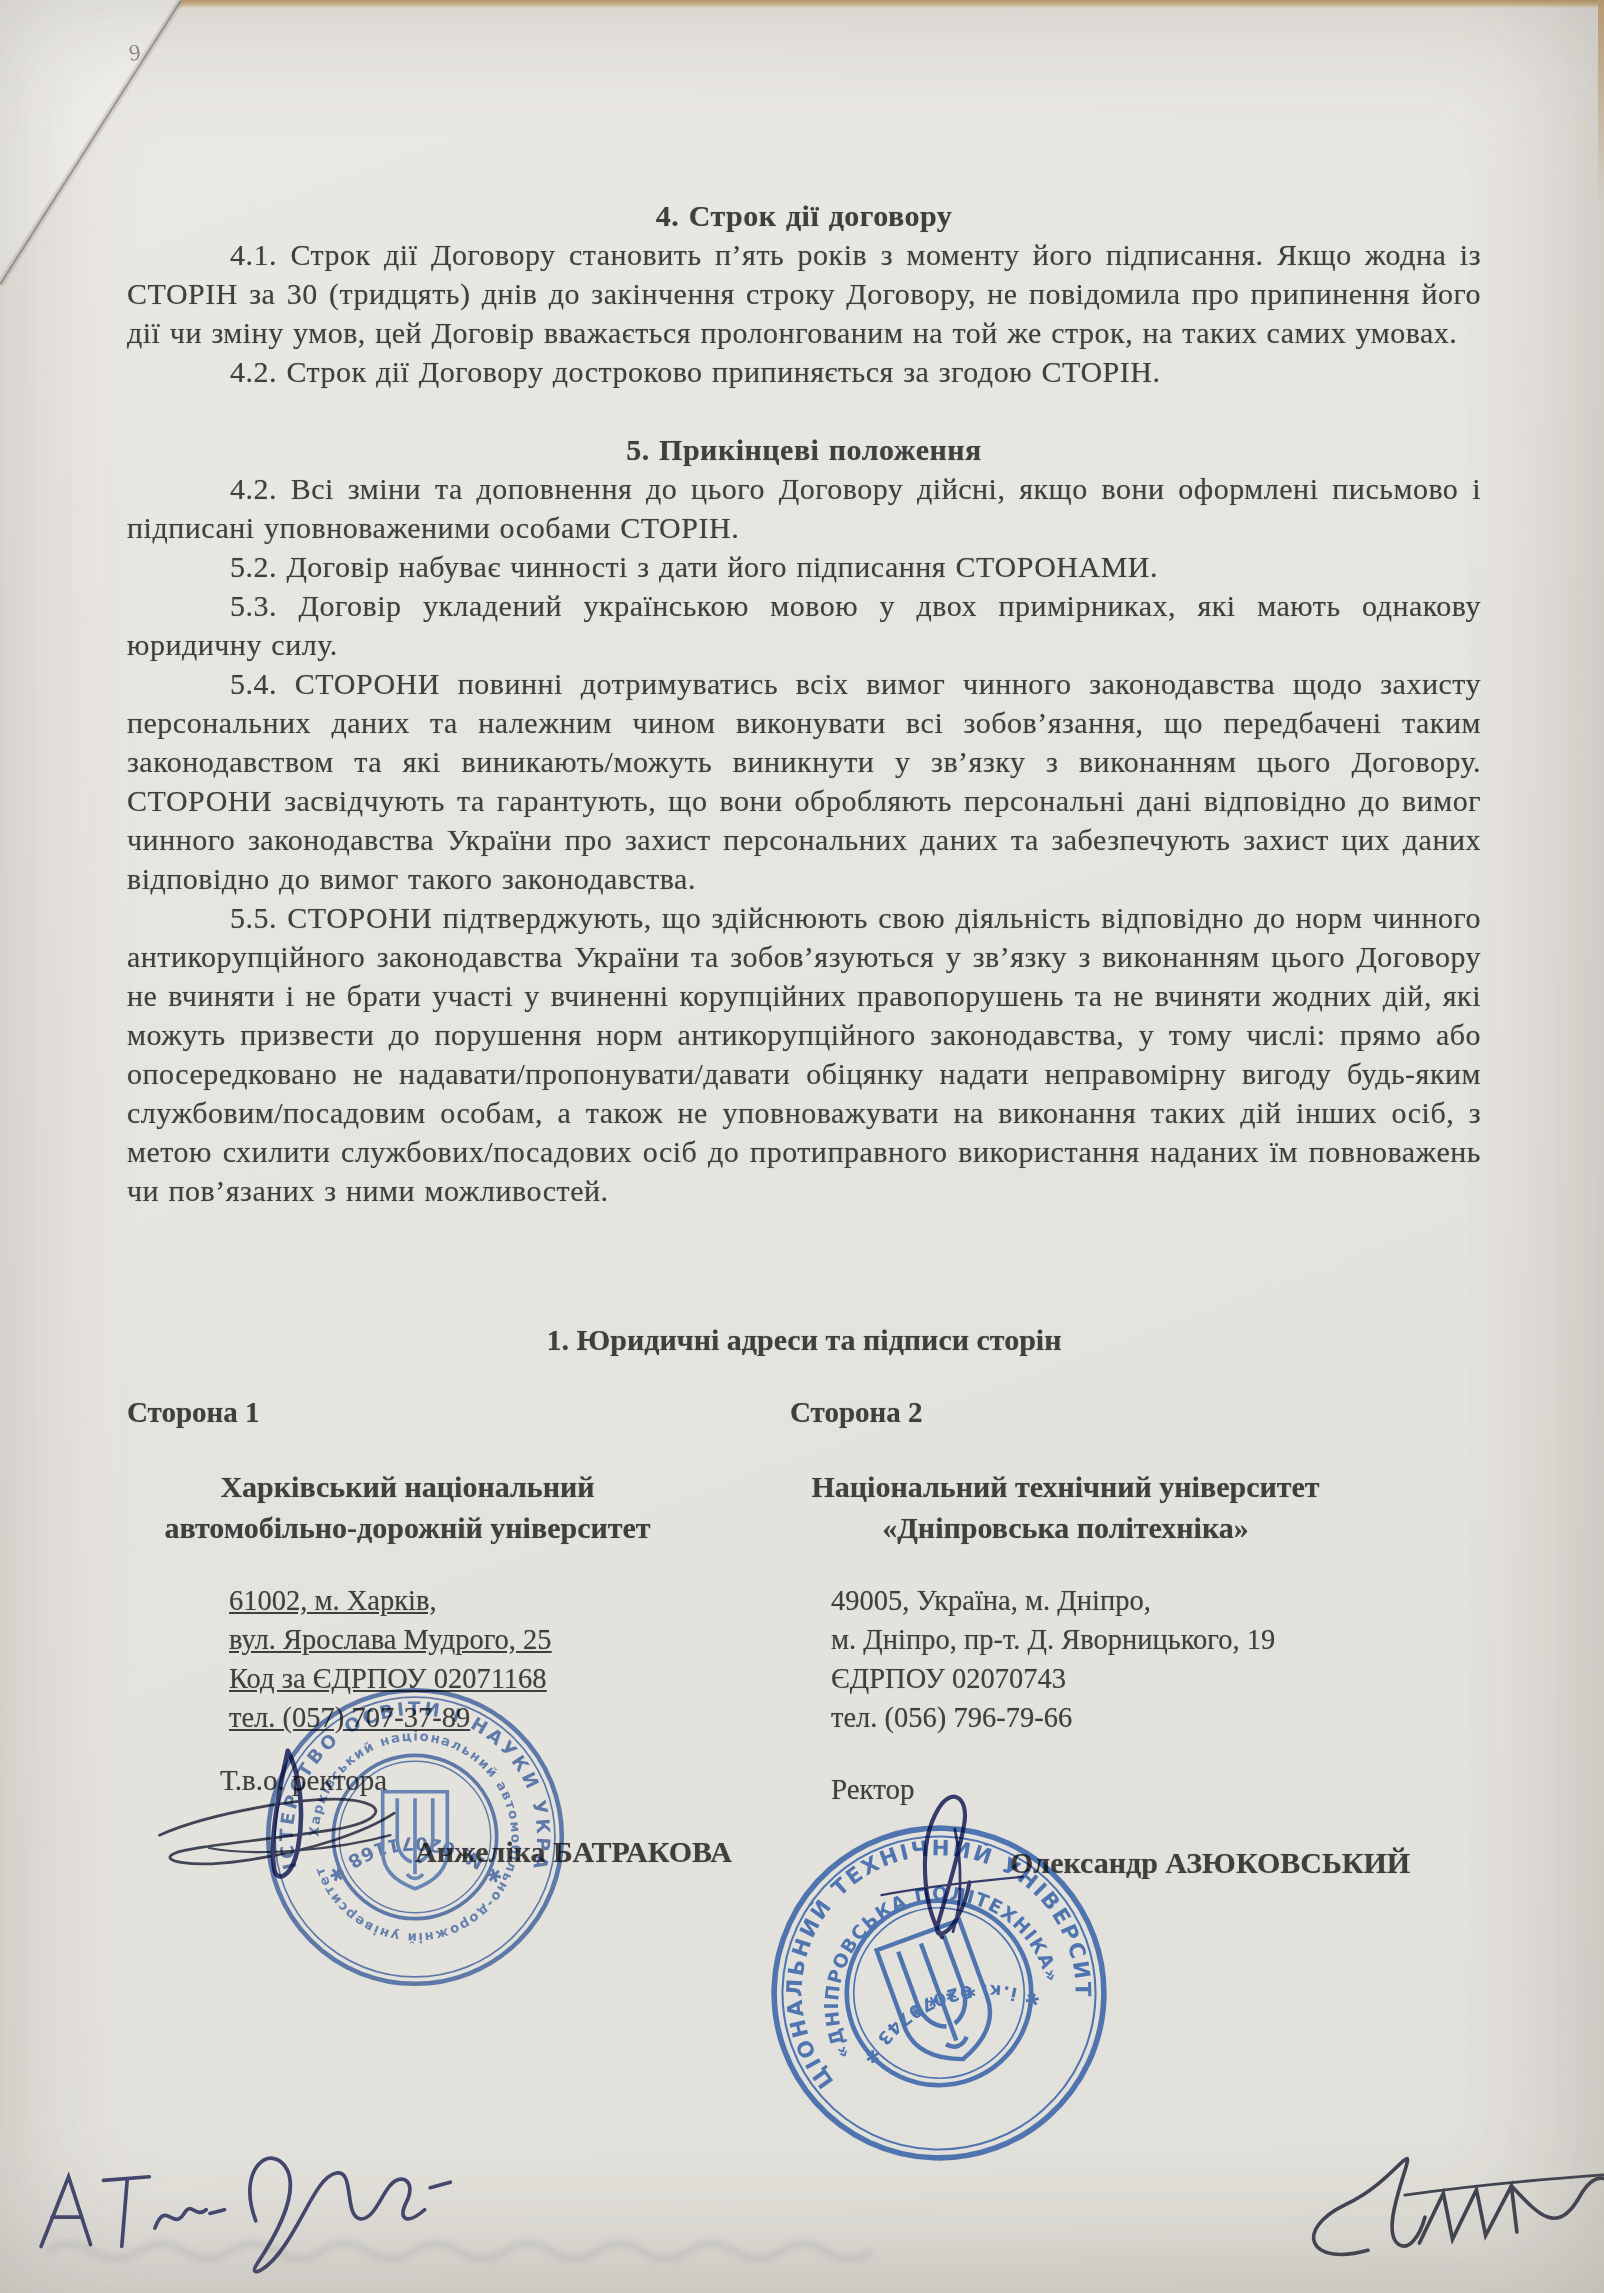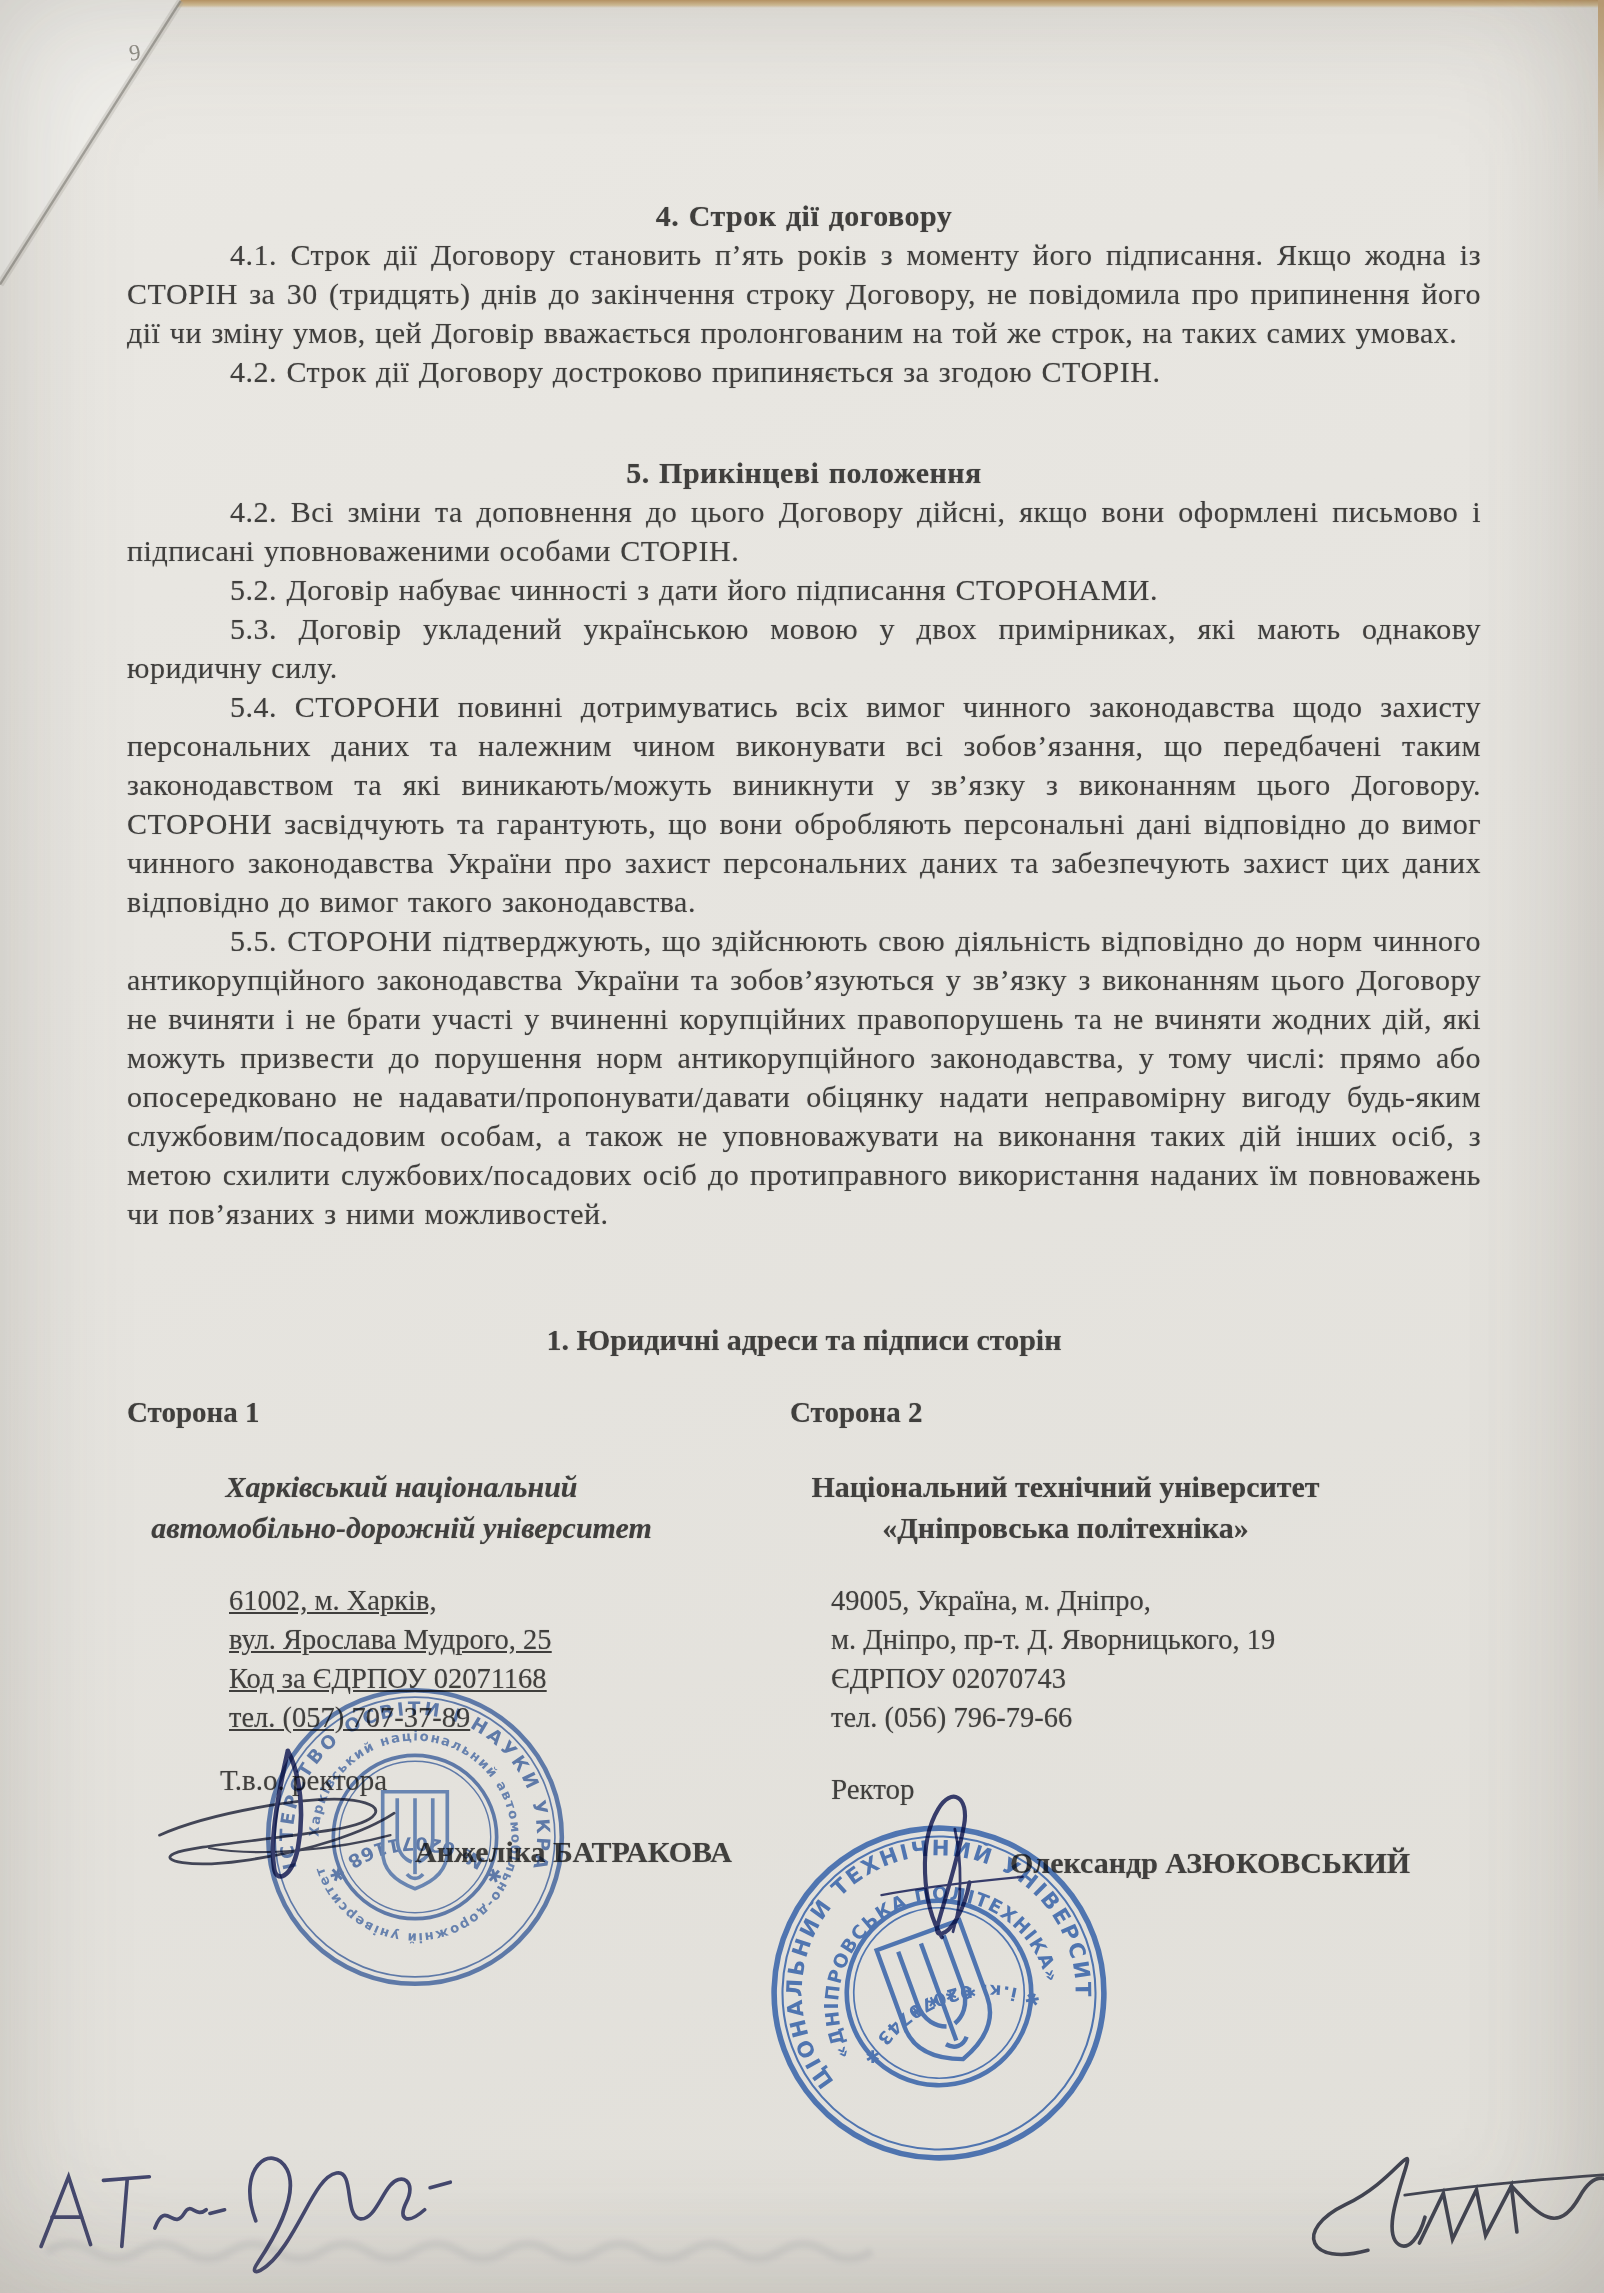--- a/index.html
+++ b/index.html
@@ -15,21 +15,21 @@
   .edge-strip-right{right:0;top:0;width:6.4px;height:211px;z-index:3;
         background:linear-gradient(#cdab7c,rgba(205,171,124,0));}
   .pencil-mark{left:129px;top:40px;font-size:23px;color:#8f8d85;transform:rotate(-7deg);z-index:4;}
   
   .doc-text{left:127px;top:196px;width:1354px;z-index:5;
         font-size:30px;line-height:39px;text-align:justify;
         letter-spacing:0.5px;word-spacing:1.4px;
         text-shadow:0 0 1.1px rgba(70,70,70,.45);}
   .doc-text p{margin:0;text-indent:103px;}
   .sec-head{font-weight:bold;text-align:center;text-indent:0;color:#38373  5;}
-  .gap-above{margin-top:62px;}
+  .gap-above{margin-top:39px;}
   .h6-abs{left:127px;top:1323px;width:1354px;z-index:5;font-size:30px;font-weight:bold;
         text-align:center;text-shadow:0 0 1.1px rgba(70,70,70,.45);}
   .party-label{top:1396px;width:643px;z-index:5;font-size:29px;font-weight:bold;text-align:left;
         text-shadow:0 0 1.1px rgba(70,70,70,.45);}
   .org-name{top:1466px;width:643px;z-index:5;font-size:30px;font-weight:bold;line-height:41px;
         text-align:center;text-shadow:0 0 1.1px rgba(70,70,70,.45);}
   .addr{top:1581px;z-index:5;font-size:28.5px;line-height:39px;text-align:left;
         text-shadow:0 0 1.1px rgba(70,70,70,.45);}
   .signer-title{z-index:5;font-size:29px;text-shadow:0 0 1.1px rgba(70,70,70,.45);}
   .signer-name{z-index:5;font-size:30px;font-weight:bold;text-shadow:0 0 1.1px rgba(70,70,70,.45);text-align:center;}
@@ -64,21 +64,21 @@
     <p>5.3. Договір укладений українською мовою у двох примірниках, які мають однакову юридичну силу.</p>
     <p>5.4. СТОРОНИ повинні дотримуватись всіх вимог чинного законодавства щодо захисту персональних даних та належним чином виконувати всі зобов’язання, що передбачені таким законодавством та які виникають/можуть виникнути у зв’язку з виконанням цього Договору. СТОРОНИ засвідчують та гарантують, що вони обробляють персональні дані відповідно до вимог чинного законодавства України про захист персональних даних та забезпечують захист цих даних відповідно до вимог такого законодавства.</p>
     <p>5.5. СТОРОНИ підтверджують, що здійснюють свою діяльність відповідно до норм чинного антикорупційного законодавства України та зобов’язуються у зв’язку з виконанням цього Договору не вчиняти і не брати участі у вчиненні корупційних правопорушень та не вчиняти жодних дій, які можуть призвести до порушення норм антикорупційного законодавства, у тому числі: прямо або опосередковано не надавати/пропонувати/давати обіцянку надати неправомірну вигоду будь-яким службовим/посадовим особам, а також не уповноважувати на виконання таких дій інших осіб, з метою схилити службових/посадових осіб до протиправного використання наданих їм повноважень чи пов’язаних з ними можливостей.</p>
   </div>
 
   <div class="abs h6-abs">1. Юридичні адреси та підписи сторін</div>
 
   <div class="abs party-label" style="left:127px;">Сторона 1</div>
   <div class="abs party-label" style="left:790px;">Сторона 2</div>
 
-  <div class="abs org-name" style="left:80px;font-style:italic;">
+  <div class="abs org-name" style="left:86px;">
     <div>Харківський національний</div>
     <div>автомобільно-дорожній університет</div>
   </div>
   <div class="abs org-name" style="left:744px;">
     <div>Національний технічний університет</div>
     <div>«Дніпровська політехніка»</div>
   </div>
 
   <div class="abs addr" style="left:229px;text-decoration:underline;">
     <div>61002, м. Харків,</div>

